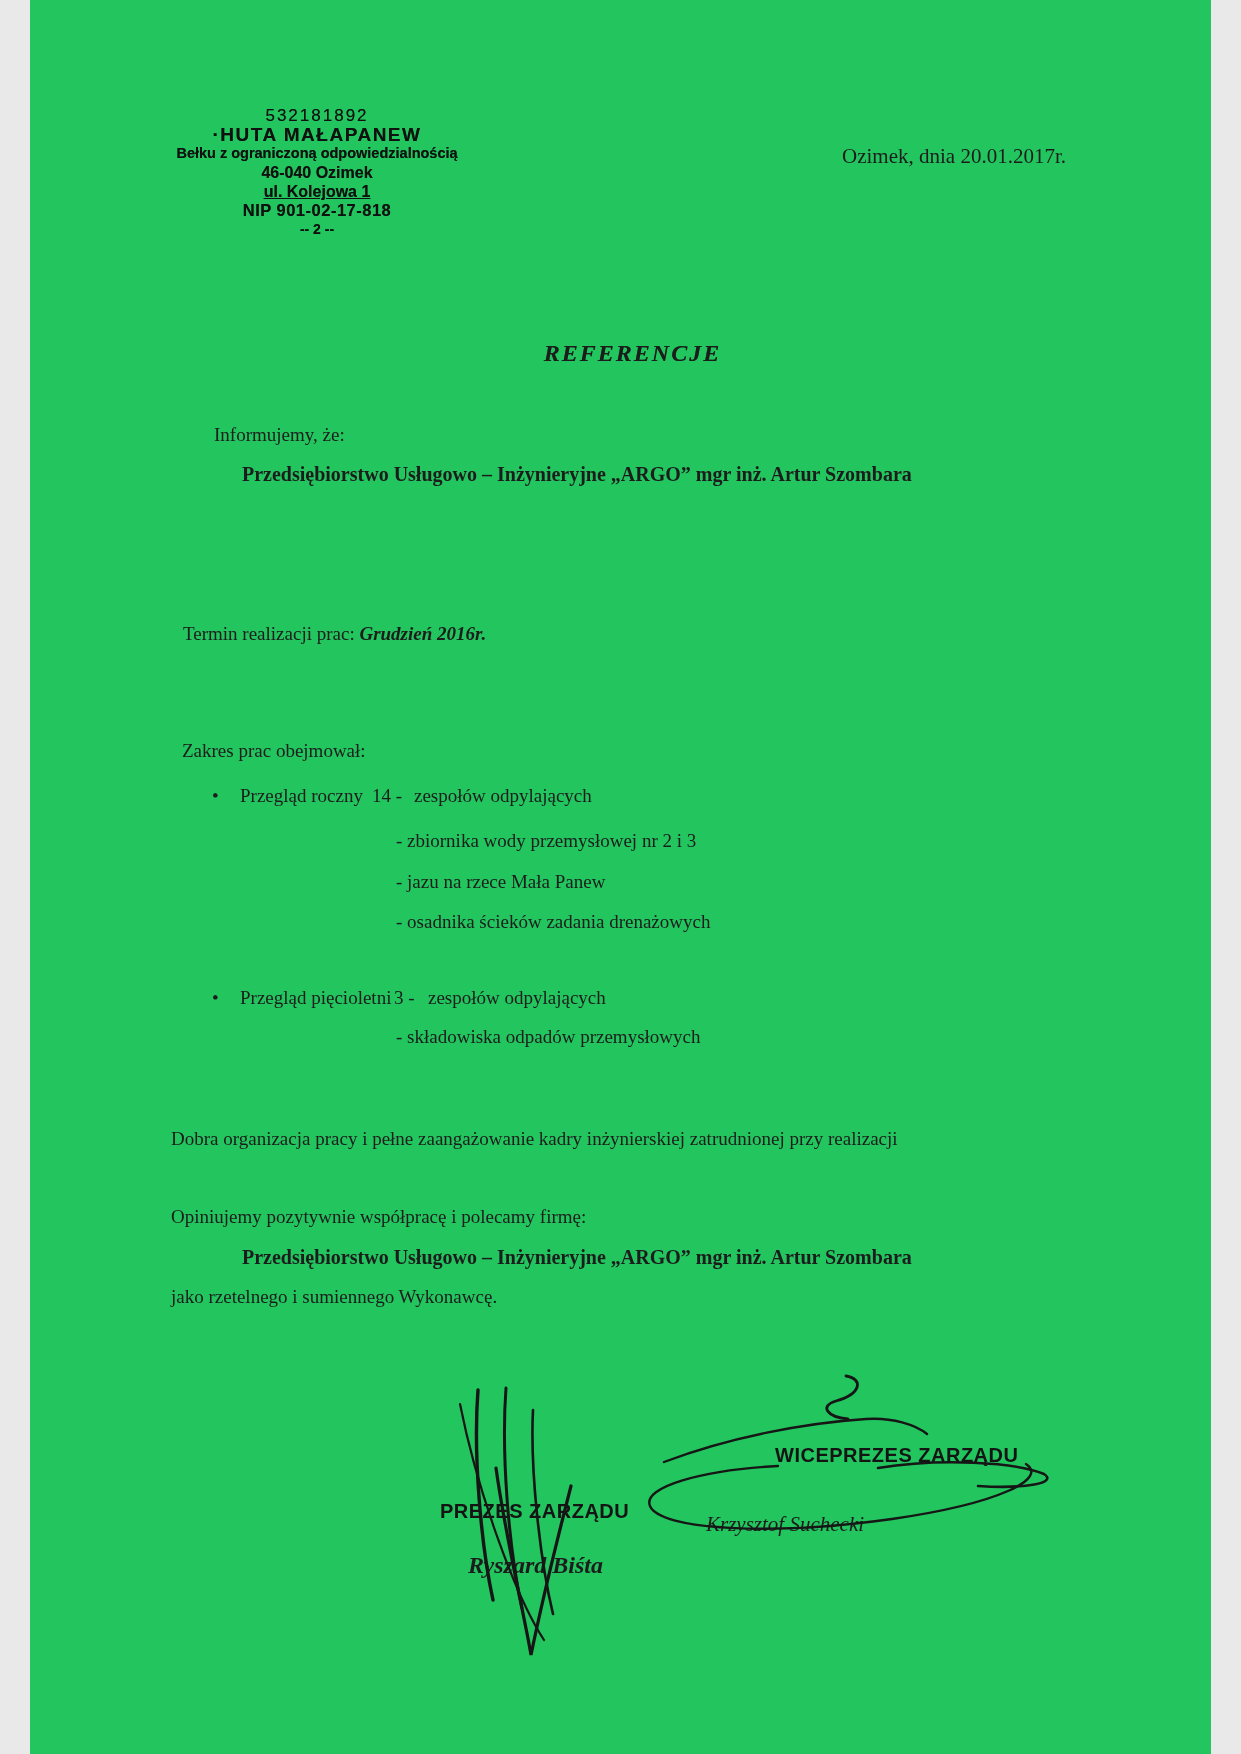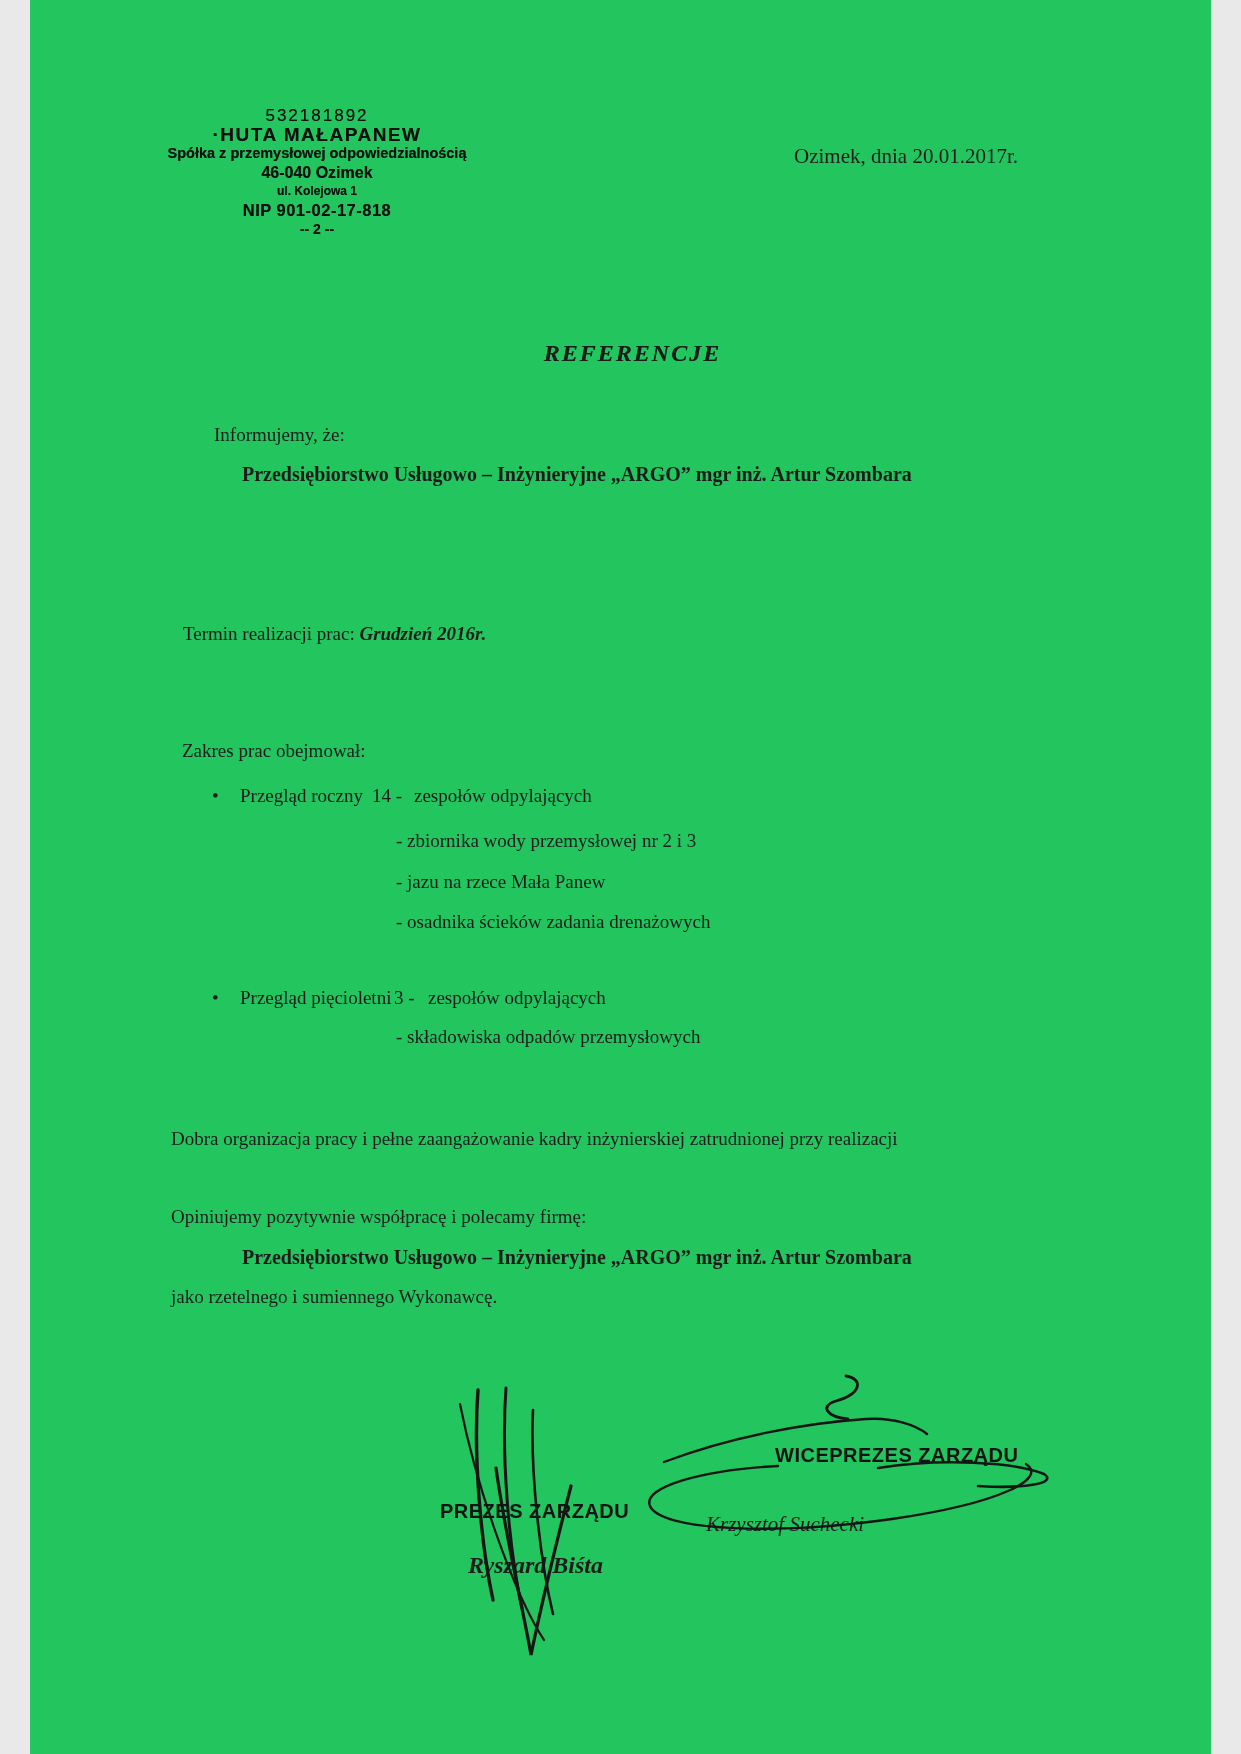--- a/index.html
+++ b/index.html
@@ -20,21 +20,21 @@
     text-align:center;
     font-family:"Liberation Sans", sans-serif;
     color:#101010;
     text-shadow:0 0 0.6px rgba(0,0,0,.55);
     line-height:19px;
   }
   .stamp .s-reg   { font-size:17px; letter-spacing:2px; }
   .stamp .s-co    { font-size:19px; font-weight:bold; letter-spacing:1.5px; }
   .stamp .s-legal { font-size:14.5px; font-weight:600; }
   .stamp .s-city  { font-size:16px; font-weight:600; }
-  .stamp .s-str   { font-size:12px; font-weight:600; }
+  .stamp .s-str   { font-size:16px; font-weight:600;text-decoration:underline; }
   .stamp .s-nip   { font-size:16.5px; font-weight:bold; letter-spacing:.5px; }
   .stamp .s-suf   { font-size:14px; font-weight:bold; }
 
   .dateline { font-size:21px; }
 
   .doc-title {
     left:0; width:100%; text-align:center; padding-left:24px; box-sizing:border-box;
     font-size:24px; font-weight:bold; font-style:italic; letter-spacing:2px;
     text-shadow:0 0 0.5px rgba(0,0,0,.5);
   }
@@ -59,28 +59,28 @@
   }
 </style>
 </head>
 <body>
 
 <div class="page">
 
   <div class="stamp">
     <div class="s-reg">532181892</div>
     <div class="s-co">·HUTA MAŁAPANEW</div>
-    <div class="s-legal">Spółka z przemysłowej odpowiedzialnością</div>
+    <div class="s-legal">Bełku z ograniczoną odpowiedzialnością</div>
     <div class="s-city">46-040 Ozimek</div>
     <div class="s-str">ul. Kolejowa 1</div>
     <div class="s-nip">NIP 901-02-17-818</div>
     <div class="s-suf">-- 2 --</div>
   </div>
 
-  <div class="abs dateline" style="left:764px; top:144px;">Ozimek, dnia 20.01.2017r.</div>
+  <div class="abs dateline" style="left:812px; top:144px;">Ozimek, dnia 20.01.2017r.</div>
 
   <div class="abs doc-title" style="top:340px;">REFERENCJE</div>
 
   <div class="abs t" style="left:184px; top:424px;">Informujemy, że:</div>
   <div class="abs tb" style="left:212px; top:463px;">Przedsiębiorstwo Usługowo – Inżynieryjne „ARGO” mgr inż. Artur Szombara</div>
 
   <div class="abs t" style="left:153px; top:623px;">
     <span>Termin realizacji prac:</span>
     <span class="bi">Grudzień 2016r.</span>
   </div>

